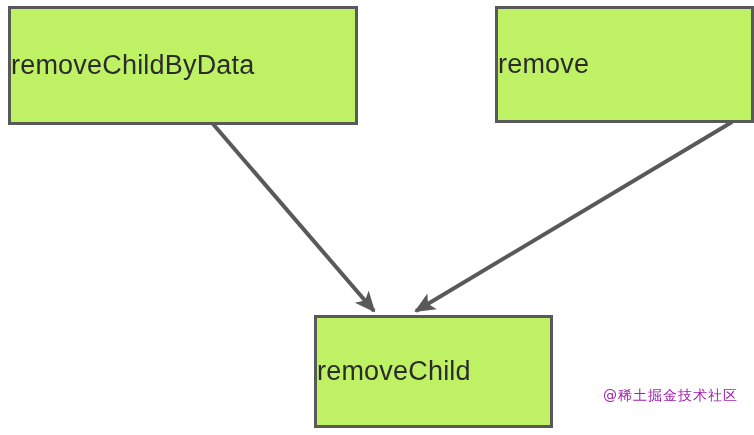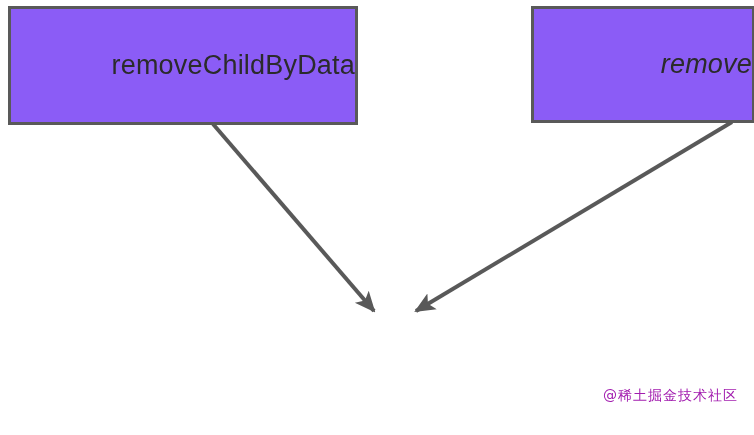--- a/index.html
+++ b/index.html
@@ -21,47 +21,46 @@
     position: absolute;
     left: 0;
     top: 0;
     width: 754px;
     height: 435px;
     pointer-events: none;
   }
   .node {
     position: absolute;
     box-sizing: border-box;
-    background: #8b5cf6;
+    background: #bef264;
     border: 3px solid #595959;
     display: flex;
     align-items: center;
-    justify-content: flex-end;
+    justify-content: flex-start;
     z-index: 2;
   }
   .node-label {
     font-size: 27px;
     line-height: 1;
     color: #2b2b2b;
     font-weight: 400;
     letter-spacing: 0.2px;
     white-space: nowrap;
   }
   #node-removeChildByData {
     left: 8px;
     top: 6px;
     width: 350px;
     height: 119px;
   }
   #node-remove {
-    left: 531px;
+    left: 495px;
     top: 6px;
-    width: 224px;
+    width: 259px;
     height: 117px;
-    font-style: italic;
   }
   #node-removeChild {
     left: 314px;
     top: 315px;
     width: 239px;
     height: 113px;
   }
   #watermark {
     position: absolute;
     right: 16px;
@@ -95,16 +94,19 @@
   </svg>
 
   <div class="node" id="node-removeChildByData">
     <span class="node-label">removeChildByData</span>
   </div>
 
   <div class="node" id="node-remove">
     <span class="node-label">remove</span>
   </div>
 
+  <div class="node" id="node-removeChild">
+    <span class="node-label">removeChild</span>
+  </div>
 
   <div id="watermark">@稀土掘金技术社区</div>
 
 </div>
 
 </body></html>

